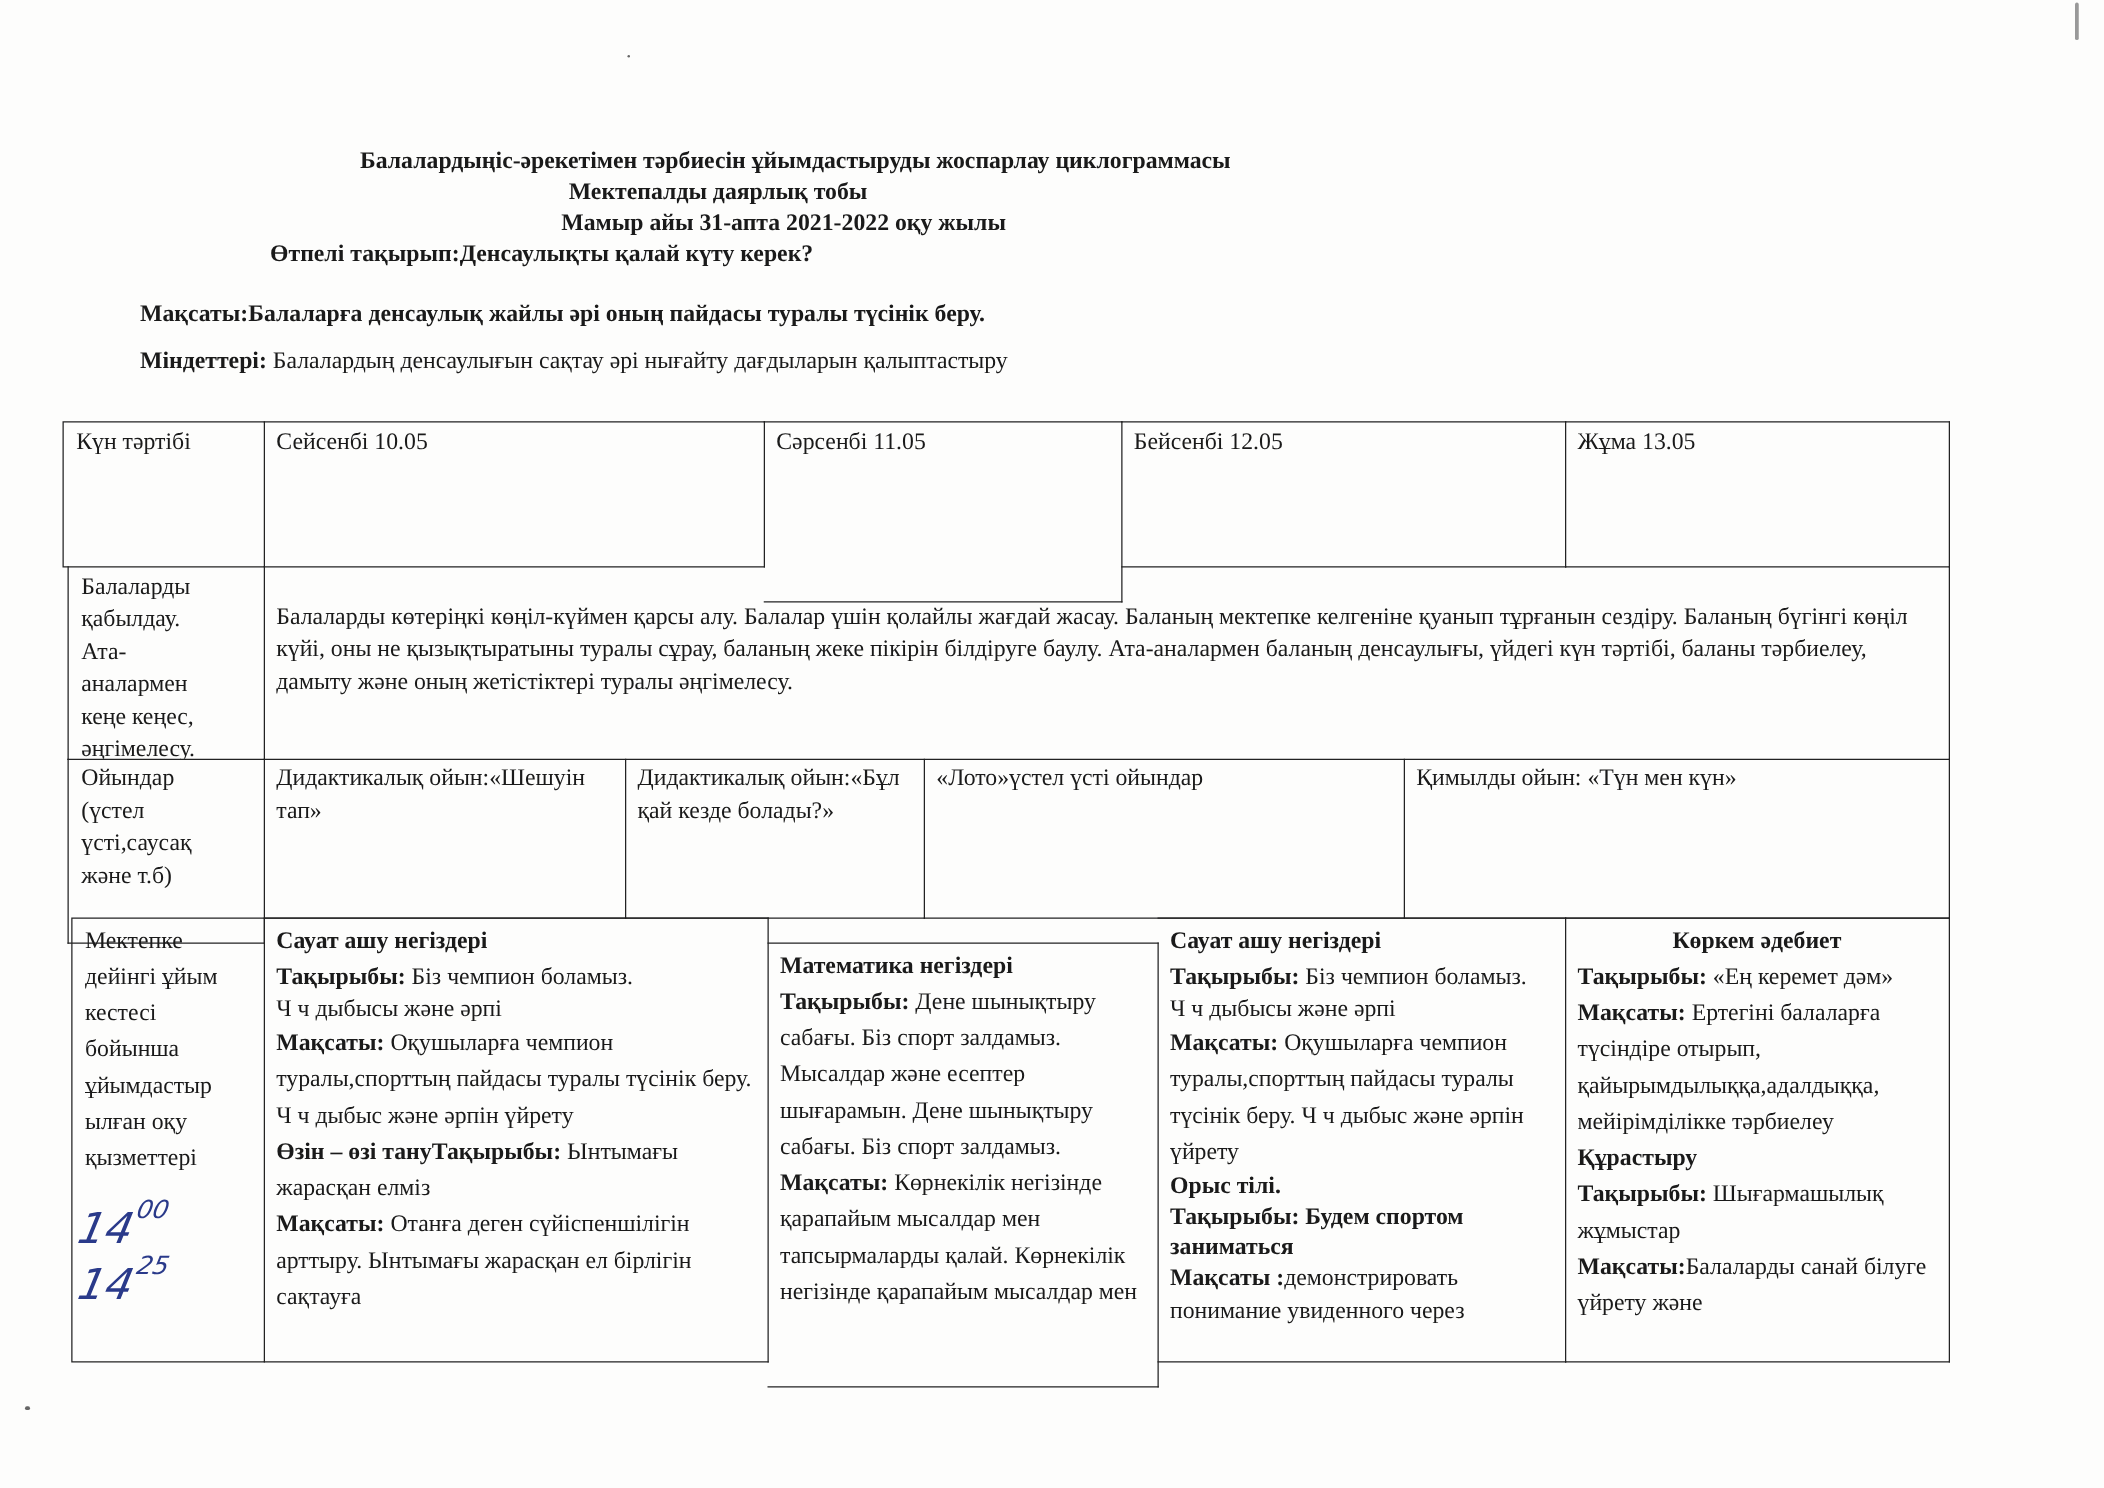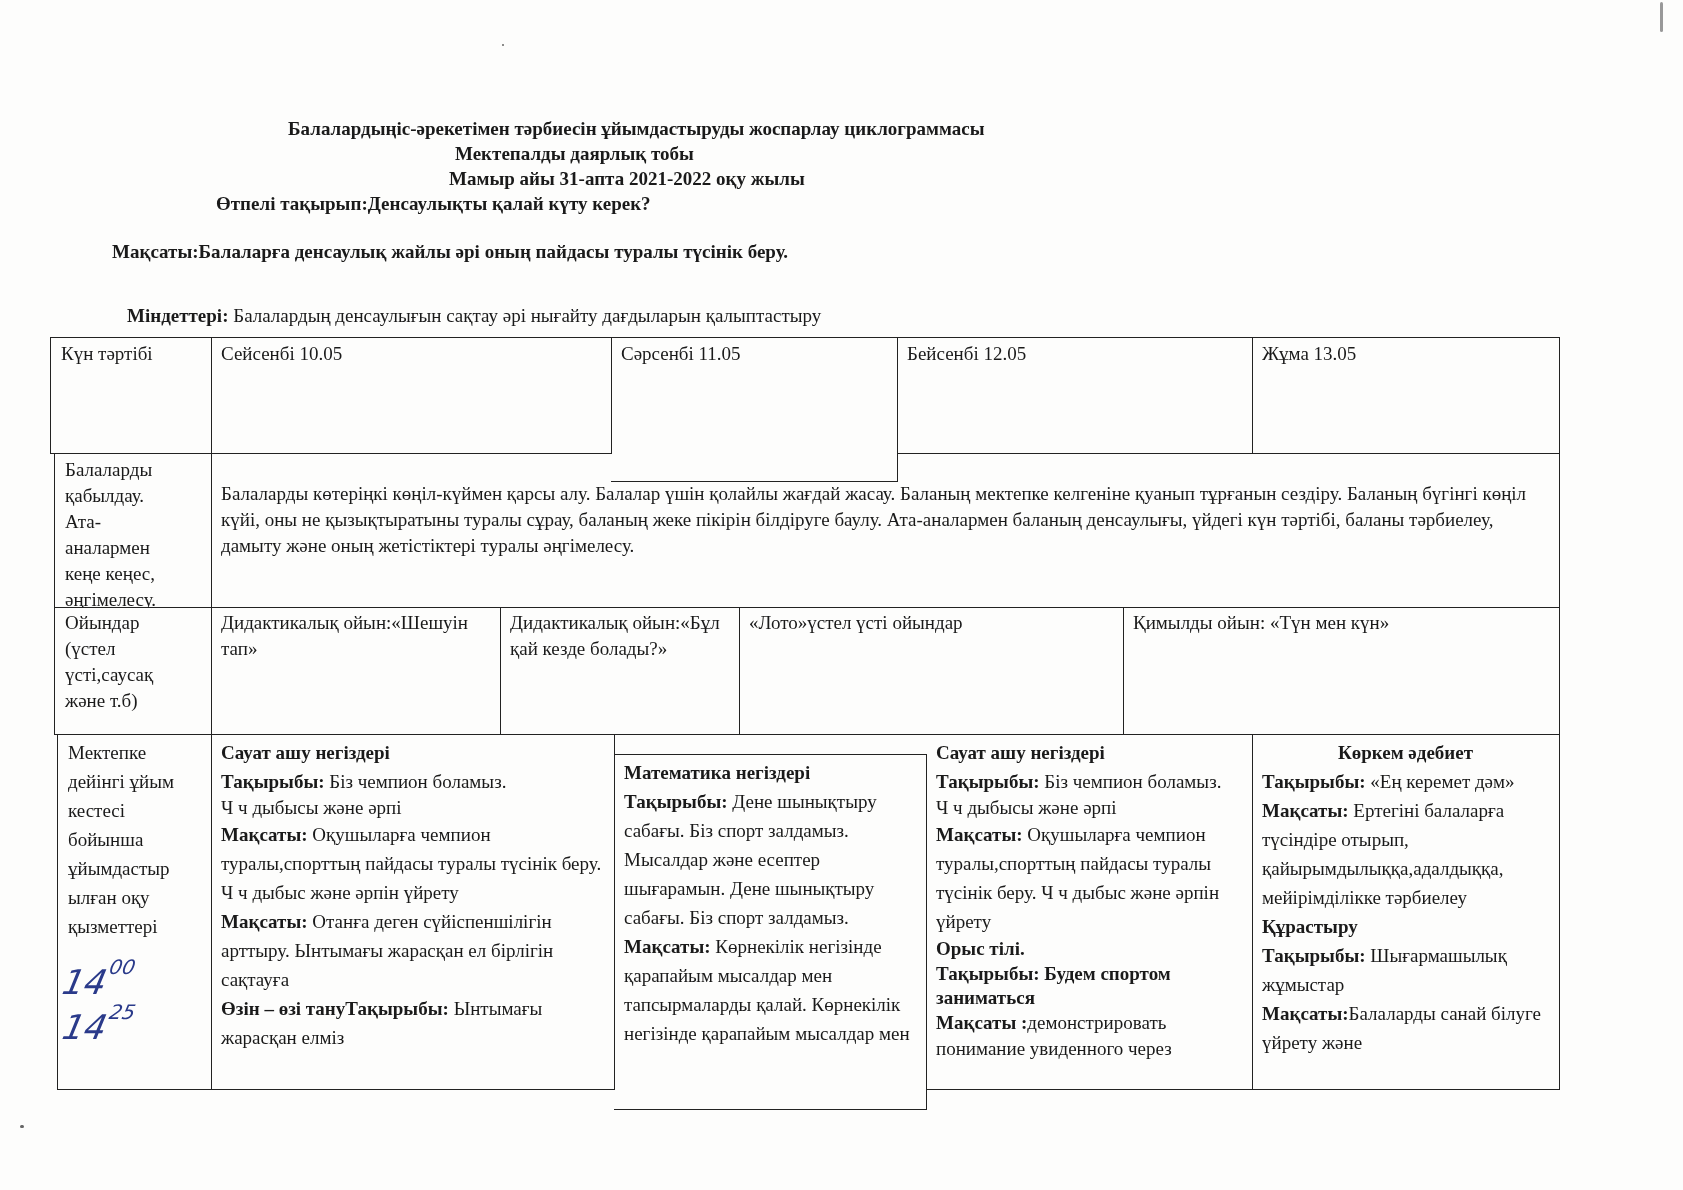--- a/index.html
+++ b/index.html
@@ -33,21 +33,21 @@
 
 <div class="abs title" style="left:288px; top:118px;">Балалардыңіс-әрекетімен тәрбиесін ұйымдастыруды жоспарлау циклограммасы</div>
 <div class="abs title" style="left:455px; top:143px;">Мектепалды даярлық    тобы</div>
 <div class="abs title" style="left:449px; top:168px;">Мамыр айы 31-апта 2021-2022 оқу жылы</div>
 <div class="abs title" style="left:216px; top:193px;">
   <span>Өтпелі тақырып:</span><span>Денсаулықты қалай күту керек?</span>
 </div>
 <div class="abs title" style="left:112px; top:241px;">
   <span>Мақсаты:</span><span>Балаларға денсаулық  жайлы  әрі оның пайдасы туралы түсінік беру.</span>
 </div>
-<div class="abs meta-line" style="left:112px; top:305px;margin-left:15px;">
+<div class="abs meta-line" style="left:112px; top:278px;">
   <b>Міндеттері:</b><span> Балалардың денсаулығын сақтау әрі нығайту дағдыларын қалыптастыру</span>
 </div>
 
 <div>
   <div class="cell" style="left:50px; top:337px; width:162px; height:117px;">
     <span>Күн тәртібі</span>
   </div>
   <div class="cell nobl" style="left:211px; top:337px; width:401px; height:117px;">
     <span>Сейсенбі 10.05</span>
   </div>
@@ -66,21 +66,21 @@
     <span class="para">қабылдау.</span>
     <span class="para">Ата-</span>
     <span class="para">аналармен</span>
     <span class="para">кеңе  кеңес,</span>
     <span class="para">әңгімелесу.</span>
   </div>
   <div class="cell nobt nobl" style="left:211px; top:453px; width:1349px; height:155px; padding-top:28px;">
     <span>Балаларды көтеріңкі көңіл-күймен қарсы алу. Балалар үшін қолайлы жағдай жасау. Баланың мектепке келгеніне қуанып тұрғанын сездіру. Баланың бүгінгі көңіл күйі, оны не қызықтыратыны туралы сұрау, баланың жеке пікірін білдіруге баулу. Ата-аналармен баланың денсаулығы, үйдегі күн тәртібі, баланы тәрбиелеу, дамыту және оның жетістіктері туралы әңгімелесу.</span>
   </div>
 
-  <div class="cell nobt" style="left:54px; top:607px; width:158px; height:128px;">
+  <div class="cell nobt" style="left:54px; top:607px; width:158px; height:148px;">
     <span class="para">Ойындар</span>
     <span class="para">(үстел</span>
     <span class="para">үсті,саусақ</span>
     <span class="para">және т.б)</span>
   </div>
   <div class="cell nobt nobl" style="left:211px; top:607px; width:290px; height:128px;">
     <span>Дидактикалық ойын:«Шешуін тап»</span>
   </div>
   <div class="cell nobt nobl" style="left:500px; top:607px; width:240px; height:128px;">
     <span>Дидактикалық ойын:«Бұл қай кезде болады?»</span>
@@ -106,22 +106,22 @@
   </div>
   <div class="hand" style="left:64px; top:1000px;">
     <span>14</span><sup>25</sup>
   </div>
 
   <div class="cell nobl lh29" style="left:211px; top:734px; width:404px; height:356px;">
     <span class="para bold">Сауат ашу негіздері</span>
     <span class="para"><b>Тақырыбы:</b><span> Біз чемпион боламыз.</span></span>
     <span class="para" style="line-height:24px;">Ч ч дыбысы және әрпі</span>
     <span class="para"><b>Мақсаты:</b><span> Оқушыларға чемпион туралы,спорттың пайдасы туралы түсінік беру. Ч ч дыбыс және әрпін үйрету</span></span>
+    <span class="para"><b>Өзін – өзі тануТақырыбы:</b><span> Ынтымағы жарасқан елміз</span></span>
     <span class="para"><b>Мақсаты:</b><span> Отанға деген сүйіспеншілігін арттыру. Ынтымағы жарасқан ел бірлігін сақтауға</span></span>
-    <span class="para"><b>Өзін – өзі тануТақырыбы:</b><span> Ынтымағы жарасқан елміз</span></span>
   </div>
 
   <div class="cell nobl lh29" style="left:614px; top:734px; width:313px; height:356px;margin-top:20px;">
     <span class="para bold">Математика негіздері</span>
     <span class="para"><b>Тақырыбы:</b><span> Дене шынықтыру сабағы.  Біз спорт залдамыз. Мысалдар және есептер шығарамын. Дене шынықтыру сабағы.  Біз спорт залдамыз.</span></span>
     <span class="para"><b>Мақсаты:</b><span> Көрнекілік негізінде қарапайым мысалдар мен тапсырмаларды қалай. Көрнекілік негізінде қарапайым мысалдар мен</span></span>
   </div>
 
   <div class="cell nobl lh29" style="left:926px; top:734px; width:327px; height:356px;">
     <span class="para bold">Сауат ашу негіздері</span>

